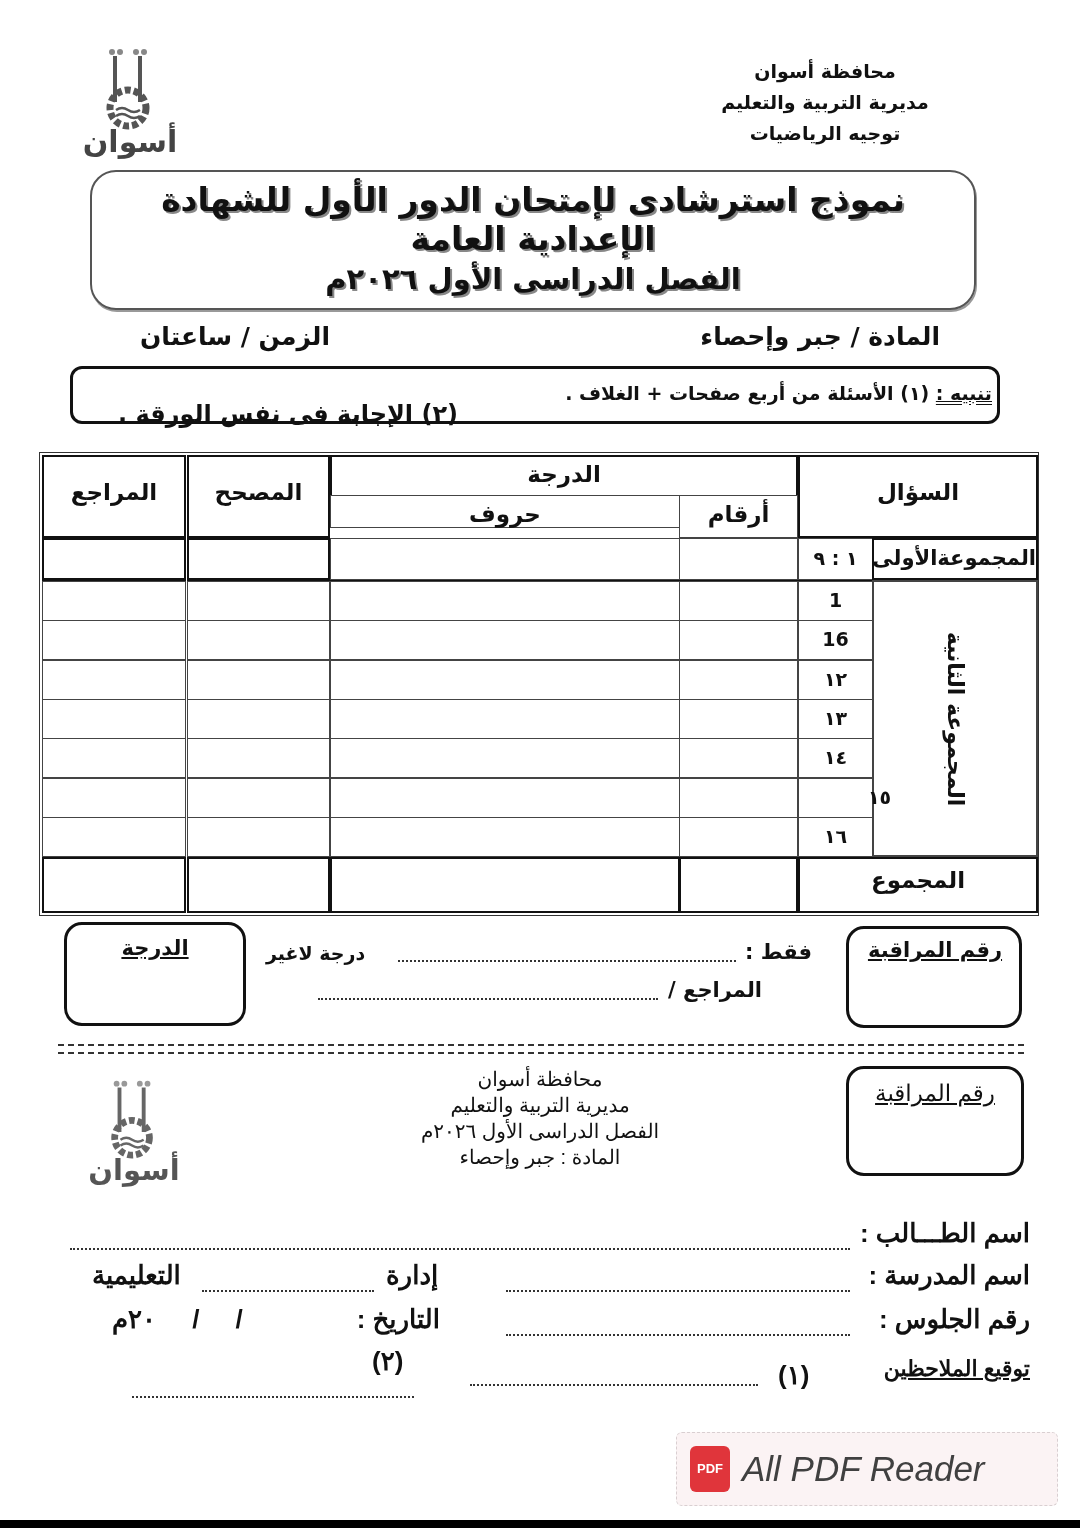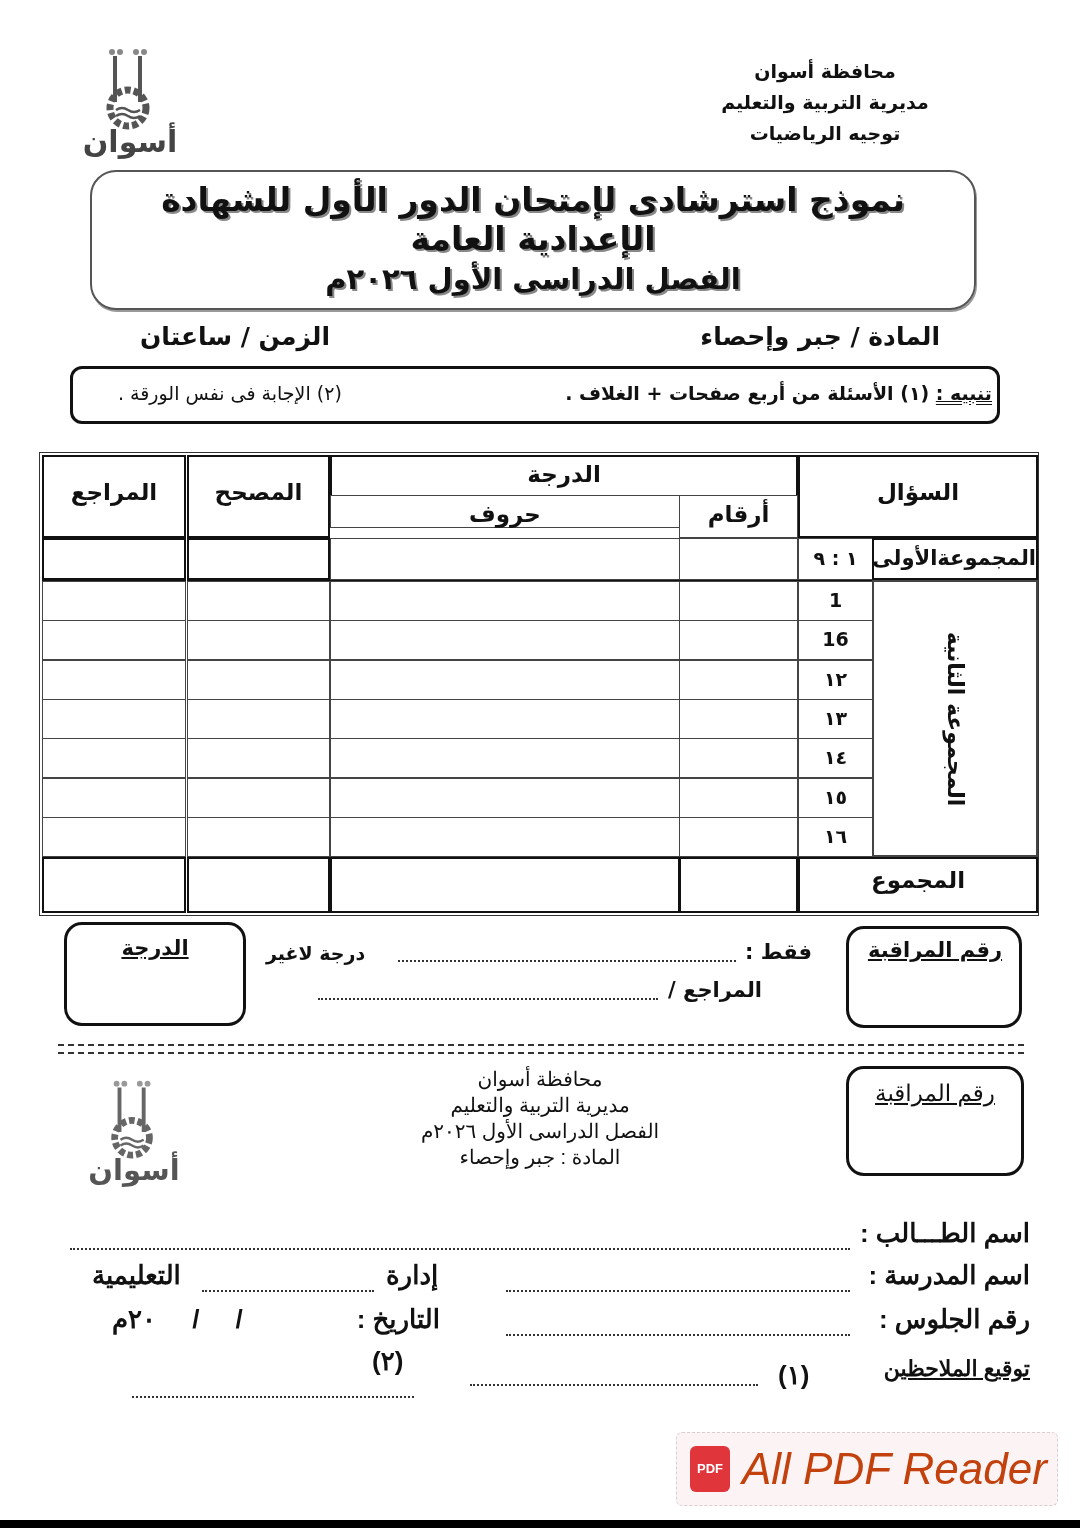--- a/index.html
+++ b/index.html
@@ -26,21 +26,21 @@
   }
   .title-main { left:100px; top:180px; width:866px; text-align:center; direction:rtl; font-weight:bold; font-size:33px; letter-spacing:-0.5px; text-shadow:2px 2px 0 #888; }
   .title-sub { left:100px; top:262px; width:866px; text-align:center; direction:rtl; font-weight:bold; font-size:29px; text-shadow:2px 2px 0 #888; }
 
   .subject { right:140px; top:322px; direction:rtl; font-weight:bold; font-size:25px; }
   .time { left:140px; top:322px; direction:rtl; font-weight:bold; font-size:25px; }
 
   .notice-box { left:70px; top:366px; width:930px; height:58px; border:3px solid #111; border-radius:12px; box-sizing:border-box; }
   .notice-1 { right:88px; top:382px; direction:rtl; font-weight:bold; font-size:19px; white-space:nowrap; }
   .notice-1 .lbl { text-decoration:underline; text-decoration-style:double; }
-  .notice-2 { left:118px; top:382px; direction:rtl; font-weight:normal; font-size:19px; white-space:nowrap; }
+  .notice-2 { left:118px; top:400px; direction:rtl; font-weight:bold; font-size:24px; white-space:nowrap; }
 
   
   .tbl-outer { left:39px; top:452px; width:1000px; height:464px; border:1px solid #333; box-sizing:border-box; }
   .cell { position:absolute; border:2px solid #111; box-sizing:border-box; background:#fff; }
   .thin { border-width:1.5px; border-color:#444; }
   .hdr-text { position:absolute; width:100%; text-align:center; direction:rtl; font-weight:bold; font-size:23px; }
   .num-text { position:absolute; width:100%; text-align:center; direction:rtl; font-weight:bold; font-size:19px; }
   .vert { position:absolute; left:50%; top:50%; transform:translate(-50%,-50%) rotate(90deg); white-space:nowrap; direction:rtl; font-weight:bold; font-size:22px; }
 
   
@@ -51,21 +51,21 @@
   .sep { left:58px; top:1044px; width:966px; height:10px; border-top:2px dashed #333; border-bottom:2px dashed #333; box-sizing:border-box; }
 
   .org2 { left:320px; top:1066px; width:440px; text-align:center; direction:rtl; font-family:"Liberation Sans", sans-serif; font-size:20px; line-height:26px; }
 
   .field-label { direction:rtl; font-family:"Liberation Sans", sans-serif; font-weight:bold; font-size:26px; white-space:nowrap; }
 
   .ad {
     left:676px; top:1432px; width:382px; height:74px; background:#fbf3f4; border:1.5px dashed #d9cfd1; border-radius:6px; box-sizing:border-box;
   }
   .pdf-icon { left:690px; top:1446px; width:40px; height:46px; background:#e0353b; border-radius:6px; color:#fff; font-family:"Liberation Sans", sans-serif; font-weight:bold; font-size:13px; text-align:center; line-height:46px; }
-  .ad-text { left:742px; top:1446px; font-family:"Liberation Sans", sans-serif; font-style:italic; font-size:44px; color:#c2410c; white-space:nowrap; line-height:46px; }
+  .ad-text { left:742px; top:1446px; font-family:"Liberation Sans", sans-serif; font-style:italic; font-size:35px; color:#404040; white-space:nowrap; line-height:46px; }
   .bottom-bar { left:0; top:1520px; width:1080px; height:8px; background:#000; }
 </style>
 </head>
 <body>
 
 <div class="abs org">
   <div>محافظة أسوان</div>
   <div>مديرية التربية والتعليم</div>
   <div>توجيه الرياضيات</div>
 </div>
@@ -174,21 +174,21 @@
     <div class="cell thin" style="left: 187px; top: 738px; width: 143px; height: 40px;"></div>
     <div class="cell thin" style="left: 330px; top: 738px; width: 350px; height: 40px;"></div>
     <div class="cell thin" style="left: 679px; top: 738px; width: 119px; height: 40px;"></div>
     <div class="cell thin" style="left: 798px; top: 738px; width: 75px; height: 40px;">
       <div class="num-text" style="top: 7px;">١٤</div>
     </div>
     <div class="cell thin" style="left: 42px; top: 778px; width: 144px; height: 40px;"></div>
     <div class="cell thin" style="left: 187px; top: 778px; width: 143px; height: 40px;"></div>
     <div class="cell thin" style="left: 330px; top: 778px; width: 350px; height: 40px;"></div>
     <div class="cell thin" style="left: 679px; top: 778px; width: 119px; height: 40px;"></div>
-    <div class="cell thin" style="left: 798px; top: 778px; width: 75px; height: 40px;">
+    <div class="cell thin" style="left: 798px; top: 778px; width: 75px; height: 40px; padding-left: 44px;">
       <div class="num-text" style="top: 7px;">١٥</div>
     </div>
     <div class="cell thin" style="left: 42px; top: 817px; width: 144px; height: 40px;"></div>
     <div class="cell thin" style="left: 187px; top: 817px; width: 143px; height: 40px;"></div>
     <div class="cell thin" style="left: 330px; top: 817px; width: 350px; height: 40px;"></div>
     <div class="cell thin" style="left: 679px; top: 817px; width: 119px; height: 40px;"></div>
     <div class="cell thin" style="left: 798px; top: 817px; width: 75px; height: 40px;">
       <div class="num-text" style="top: 7px;">١٦</div>
     </div>
   </div>

